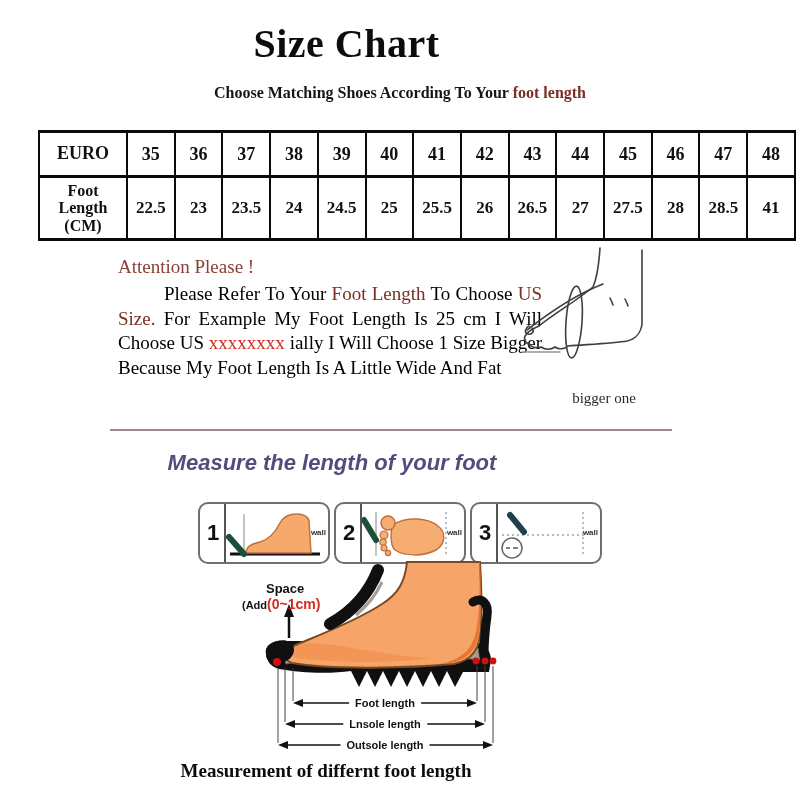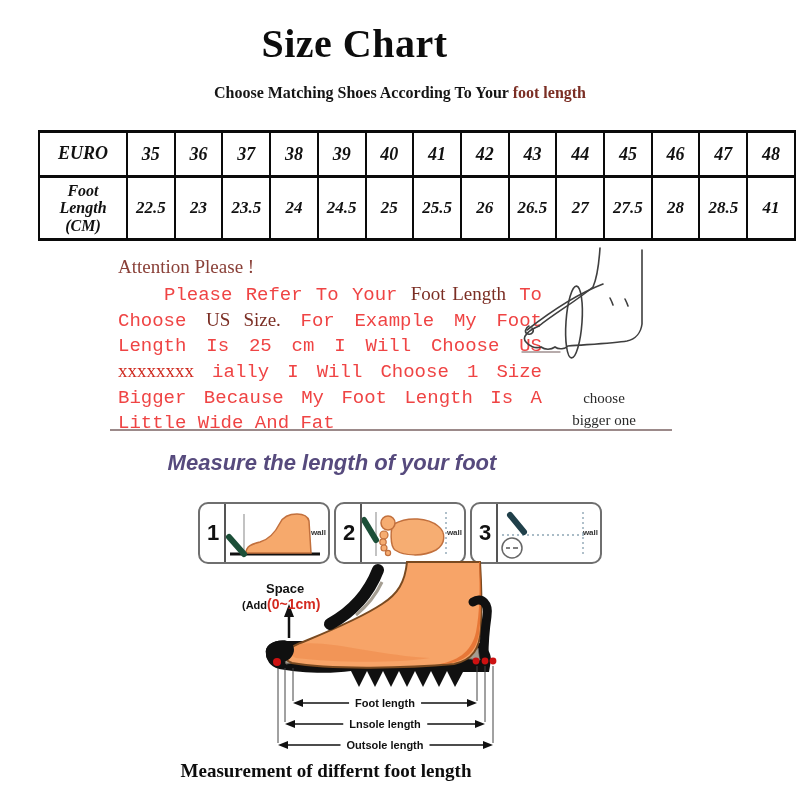--- a/index.html
+++ b/index.html
@@ -3,30 +3,30 @@
 <meta charset="utf-8">
 <style>
   html,body{margin:0;padding:0;}
   body{
     width:800px;height:800px;background:#ffffff;position:relative;overflow:hidden;
     font-family:"Liberation Serif", serif;color:#111;
   }
   .abs{position:absolute;}
 
   
-  .title{top:20px;left:12px;width:685px;text-align:center;
+  .title{top:20px;left:4px;width:685px;text-align:center;
     font-size:40px;font-weight:bold;letter-spacing:0.5px;color:#0d0d0d;}
   .subtitle{top:84px;left:0;width:800px;text-align:center;
     font-size:16px;font-weight:bold;color:#151515;}
   .c-maroon{color:#7b2e24;}
   .c-red{color:#cf2b20;}
-  .c-black{color:#ef4444;font-family:Liberation Mono, monospace;}
-
-  
-  .size-table{top:130px;left:38px;width:758px;border-collapse:collapse;table-layout:fixed;position:absolute;font-style:italic;}
+  .c-black{color:#000000;}
+
+  
+  .size-table{top:130px;left:38px;width:758px;border-collapse:collapse;table-layout:fixed;position:absolute;}
   .size-table th,.size-table td{
     border-left:2px solid #0a0a0a;border-right:2px solid #0a0a0a;
     border-top:3px solid #0a0a0a;border-bottom:3px solid #0a0a0a;
     text-align:center;vertical-align:middle;font-weight:bold;background:#fff;
   }
   .size-table th{width:84px;font-size:16px;line-height:1.1;}
   .size-table td{font-size:17px;}
   .size-table tr:first-child th,.size-table tr:first-child td{height:40px;font-size:18px;}
   .size-table tr:last-child th,.size-table tr:last-child td{height:58px;}
 
@@ -136,21 +136,20 @@
     <path d="M24,88 C14,92 6,99 11,104 C14,108 20,111 26,109 C30,112 36,112 40,109 C44,112 50,111 53,108 C80,106 100,105 112,103 C121,101 126,94 127,86 L127,12"></path>
     <path d="M95,60 q2,4 3,7"></path>
     <path d="M110,61 q2,4 3,7"></path>
     <path d="M12,92 C35,74 62,56 88,46"></path>
     <ellipse cx="59" cy="84" rx="8" ry="36" transform="rotate(4 59 84)"></ellipse>
     <path d="M14,88 c-4,2 -5,7 -1,8 c4,1 7,-3 4,-6"></path>
     <path d="M7,114 L45,114" stroke="#a09090" stroke-width="1.4"></path>
   </g>
 </svg>
 <div class="abs sketch-caption">
-  <div>choose</div>
   <div>bigger one</div>
 </div>
 
 <div class="abs divider"></div>
 
 <div class="abs measure-heading">Measure the length of your foot</div>
 
 <div class="abs panels">
 
   <div class="panel">

